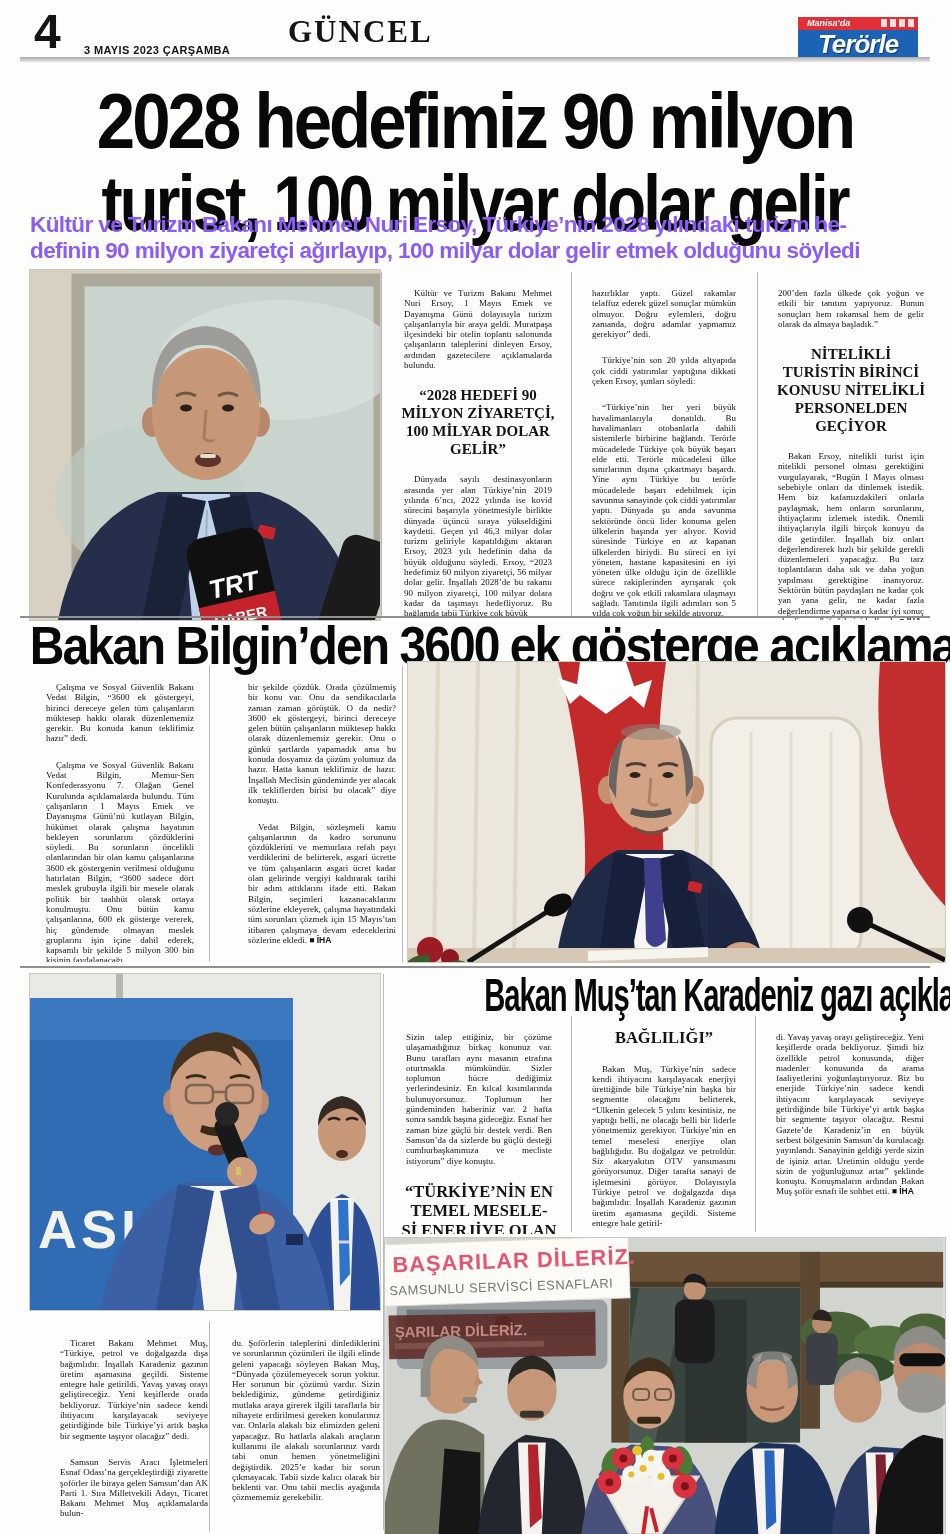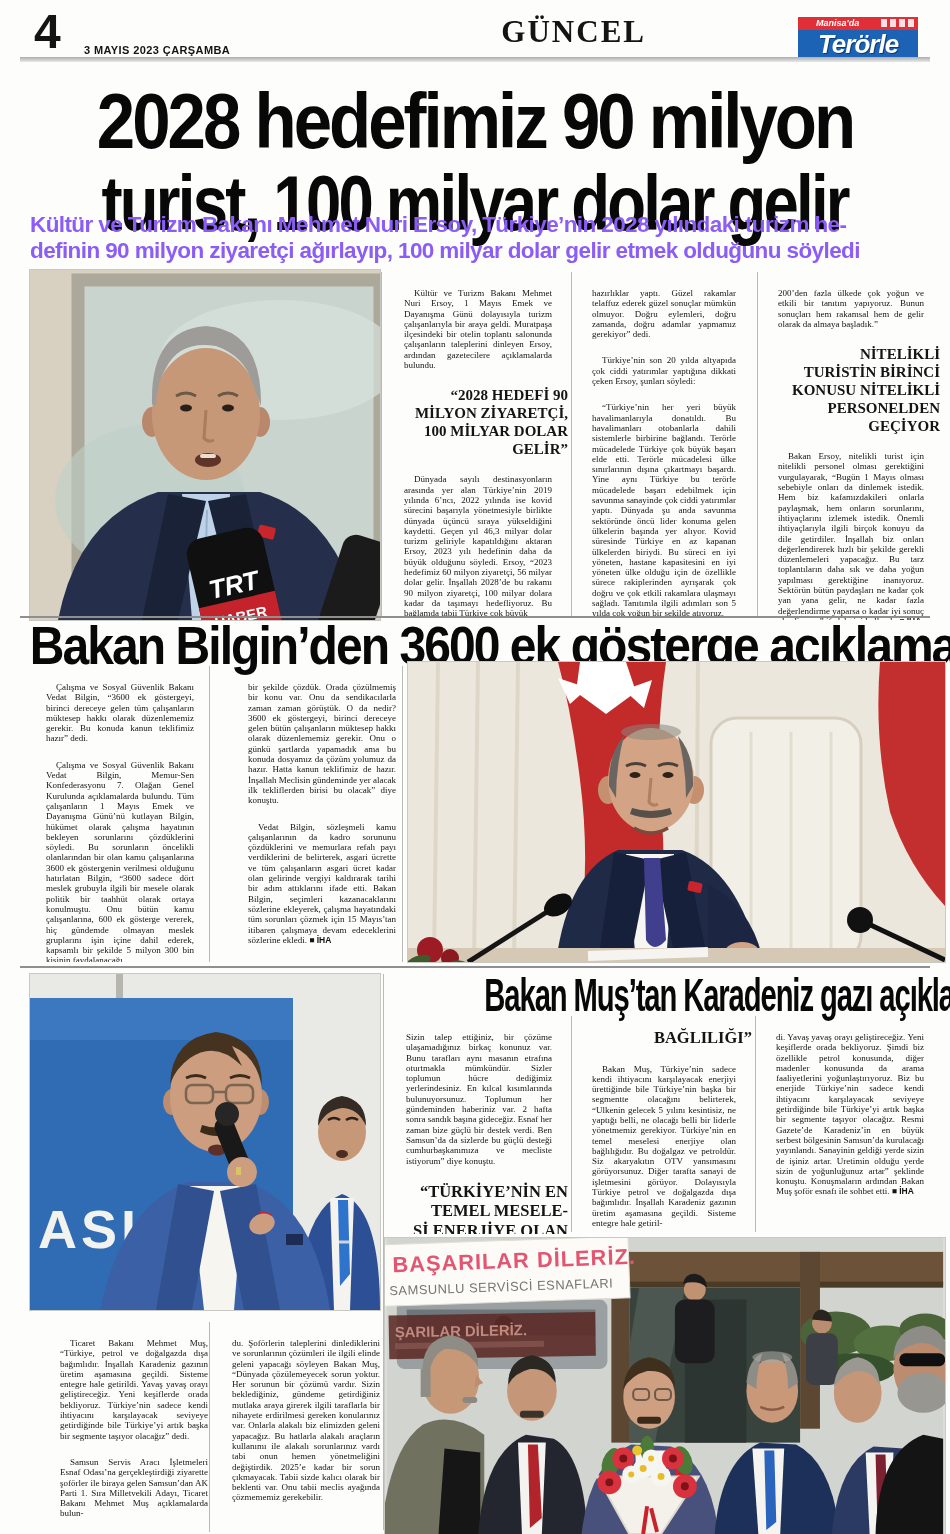--- a/index.html
+++ b/index.html
@@ -3,25 +3,25 @@
 <meta charset="utf-8">
 <style>
   *{margin:0;padding:0;box-sizing:border-box}
   html,body{background:#8a8a8a}
   .page{position:relative;width:950px;height:1534px;margin:0 auto;background:#fdfdfc;
         font-family:"Liberation Serif",serif;color:#141414;overflow:hidden}
   .abs{position:absolute}
   
   .mh-num{left:34px;top:8px;font:bold 48px/1 "Liberation Sans",sans-serif}
   .mh-date{left:84px;top:44px;font:bold 11px "Liberation Sans",sans-serif;letter-spacing:.4px}
-  .mh-section{left:296px;top:14px;width:350px;text-align:right;
+  .mh-section{left:288px;top:14px;width:350px;text-align:left;
               font:bold 31px "Liberation Serif",serif;letter-spacing:2px}
   .logo{left:798px;top:10px;width:120px;height:50px}
   .logo-top{position:absolute;left:0;top:7px;width:120px;height:13px;background:#e02f36;
-            color:#fff;font:italic bold 9px/13px "Liberation Sans",sans-serif;padding-left:18px}
+            color:#fff;font:italic bold 9px/13px "Liberation Sans",sans-serif;padding-left:9px}
   .logo-dashes{position:absolute;right:3px;top:9px;width:34px;height:8px;
     background:repeating-linear-gradient(90deg,#fff 0 6px,#e02f36 6px 9px);opacity:.85}
   .logo-main{position:absolute;left:0;top:20px;width:120px;height:30px;background:#1d63b5;
              color:#fff;font:italic bold 26px/29px "Liberation Sans",sans-serif;
              text-align:center;letter-spacing:-1px;text-shadow:1px 1px 0 #0d3a70}
   .rule-grad{left:20px;top:57px;width:910px;height:5px;
              background:linear-gradient(#adadad,#e8e8e8)}
   .hrule{left:20px;width:910px;height:2px;background:#8f8f8f}
   .vrule{position:absolute;width:1px;background:#b9b9b9}
   
@@ -31,21 +31,21 @@
   .a1h{left:25px;width:900px;font-size:69px;line-height:82px;letter-spacing:-3px}
   .a2h{left:20px;top:620px;width:910px;font-size:49px;line-height:46px;letter-spacing:-2px}
   .a3h{left:386px;top:970px;width:560px;font-size:40px;line-height:44px;letter-spacing:-1.5px}
   .a1sub{position:absolute;left:30px;width:898px;font:bold 22.5px/26px "Liberation Sans",sans-serif;
          color:#8b5cf6;letter-spacing:-.6px;white-space:nowrap}
   
   .col{position:absolute;overflow:hidden;text-align:justify;font-size:9px;line-height:10.3px}
   .col p{margin:16px;text-indent:10px}
   .col p.cont{text-indent:0}
   .col-subhead{font-weight:bold;font-size:15px;line-height:18px;white-space:pre-line;
-               text-align:right;text-indent:0;margin:4px 0 3px 0}
+               text-align:center;text-indent:0;margin:4px 0 3px 0}
   .col-subhead.big{font-size:16.5px;line-height:19.5px}
   .iha{font-family:"Liberation Sans",sans-serif;font-weight:bold;font-size:8.5px}
   .photo{position:absolute;outline:1px solid #c9c9c4;background:#ddd}
   .photo svg{display:block;width:100%;height:100%}
 </style>
 </head>
 <body>
 
 <div class="page">
 

